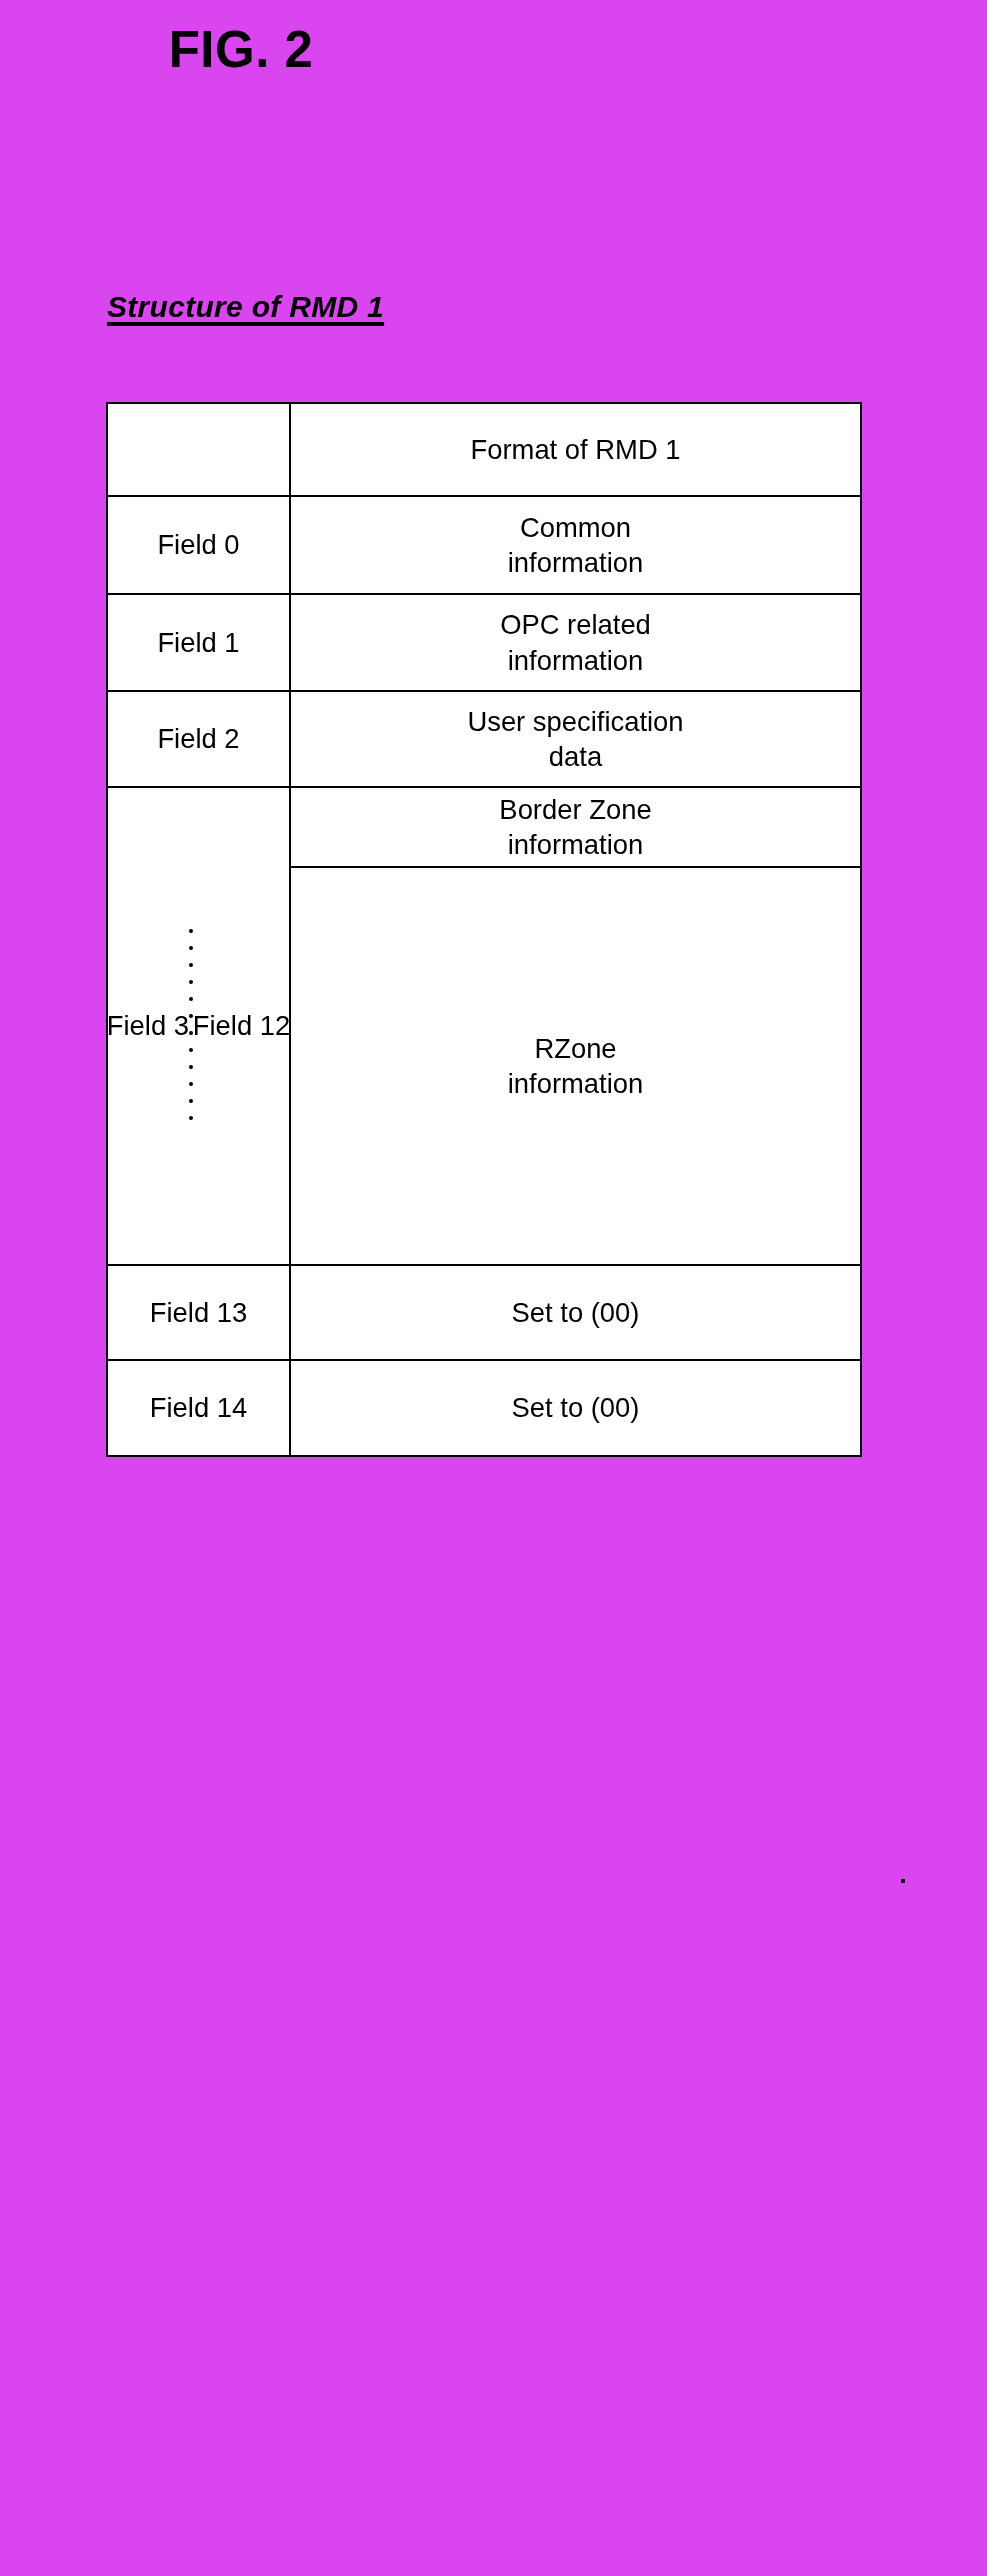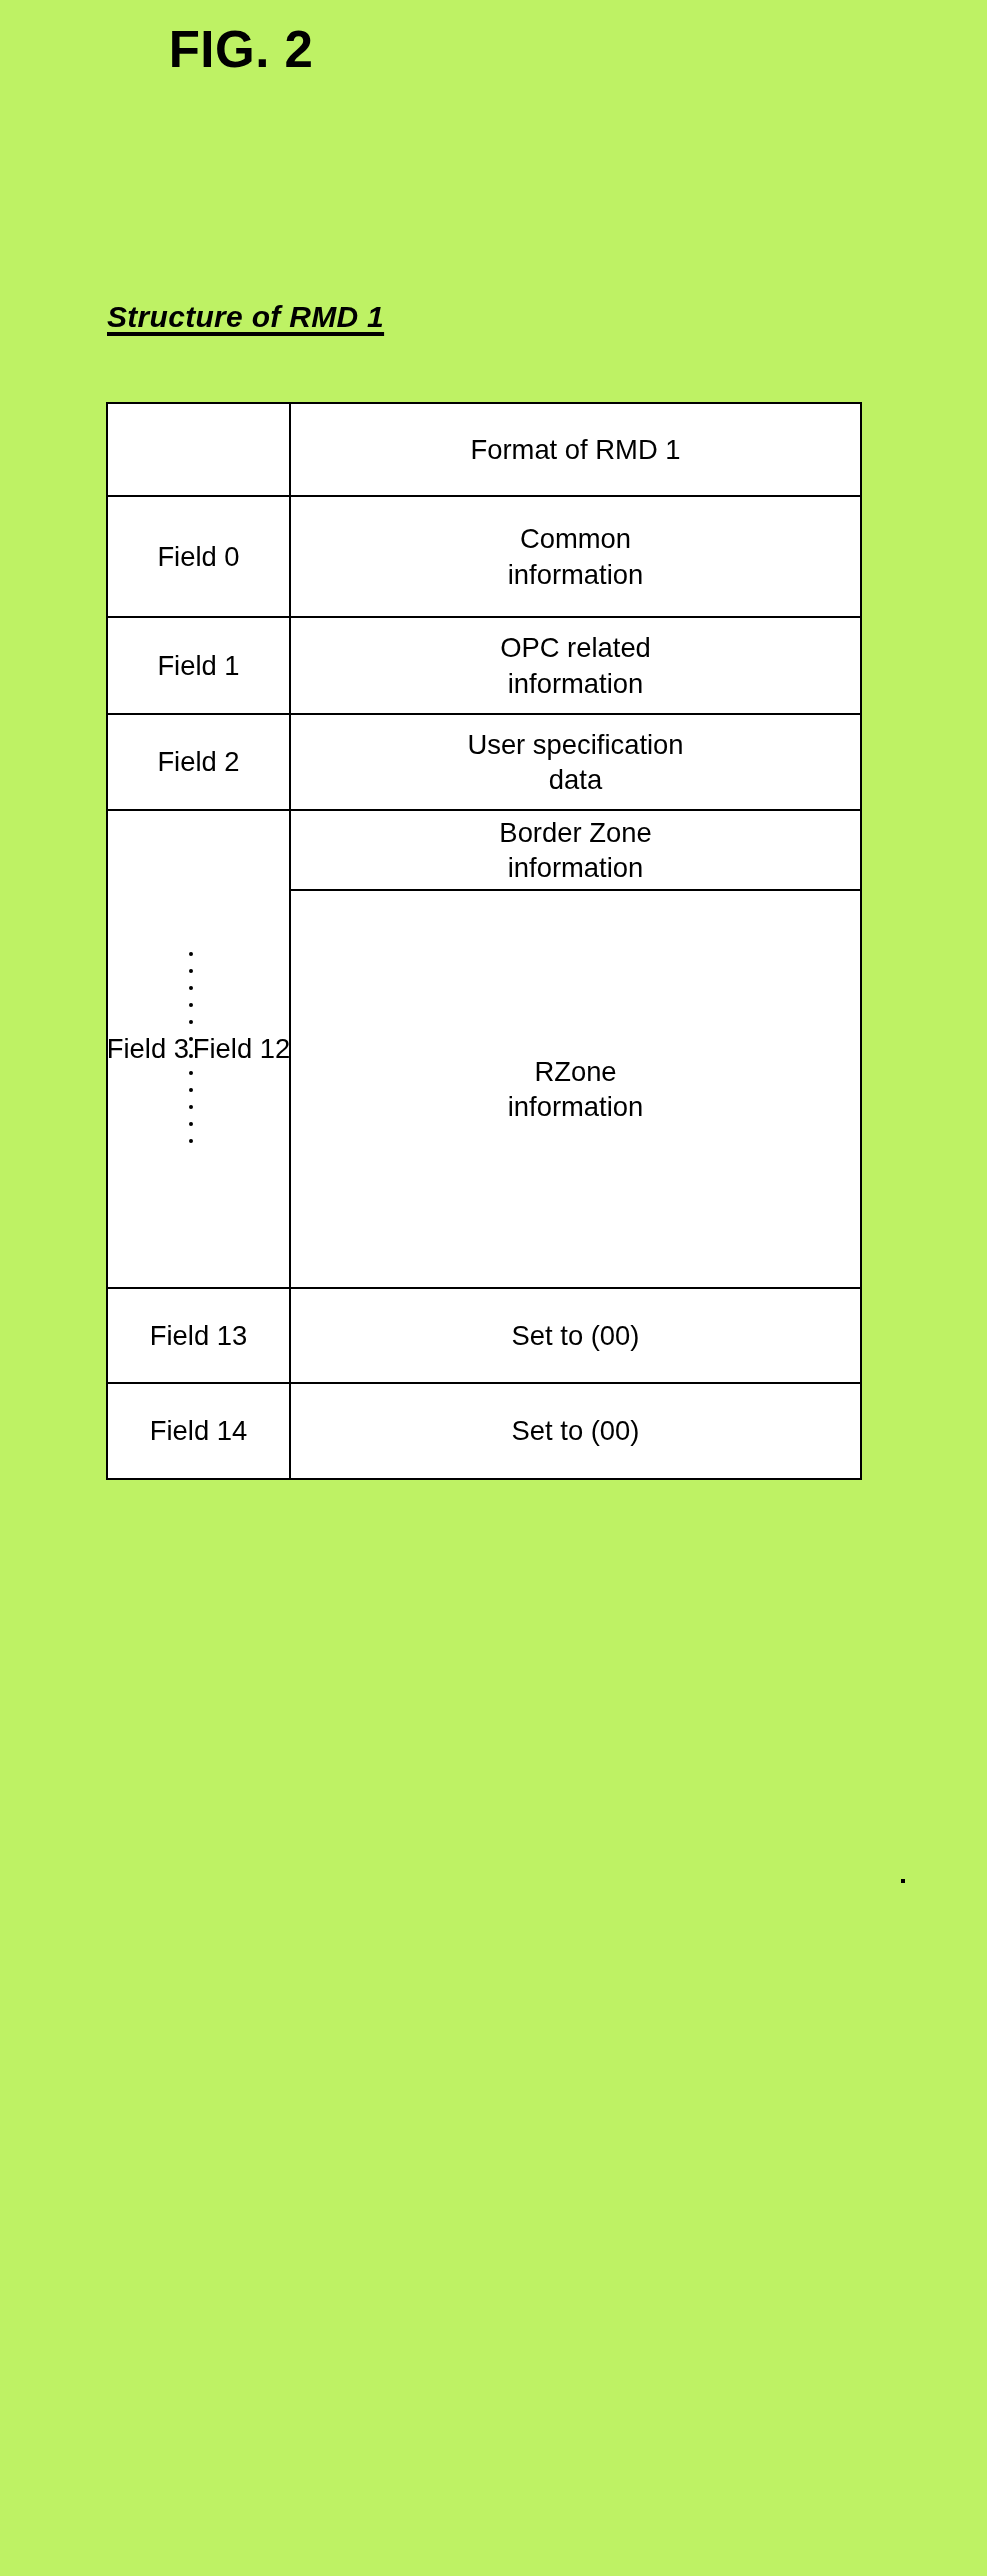--- a/index.html
+++ b/index.html
@@ -11,21 +11,21 @@
   body {
     font-family: "Liberation Sans", sans-serif;
     color: #000000;
     -webkit-font-smoothing: none;
   }
 
   #page {
     position: relative;
     width: 988px;
     height: 2576px;
-    background: #bef264;
+    background: #d946ef;
     overflow: hidden;
   }
 
   
   .fig-header {
     position: absolute;
     left: 0;
     top: 23px;
     width: 482px;
     text-align: center;
@@ -42,21 +42,21 @@
     font-weight: bold;
     line-height: 1.1;
     margin-top: 1.9px;
     white-space: nowrap;
   }
 
   
   .section-caption {
     position: absolute;
     left: 107px;
-    top: 300px;
+    top: 290px;
     font-size: 30px;
     font-weight: bold;
     font-style: italic;
     text-decoration: underline;
     text-underline-offset: 4.7px;
     text-decoration-thickness: 3.8px;
     letter-spacing: 0.3px;
     white-space: nowrap;
   }
 
@@ -81,21 +81,21 @@
   .col-label  { width: 183px; }
   .col-value  { width: 571px; }
 
   .cell-text {
     display: block;
     white-space: pre-line;
   }
 
   
   .r-format   { height: 93px; }
-  .r-field0   { height: 121px; }
+  .r-field0   { height: 98px; }
   .r-field1   { height: 97px; }
   .r-field2   { height: 96px; }
   .r-border   { height: 80px; }
   .r-rzone    { height: 398px; margin-left: 32px; }
   .r-field13  { height: 95px; border-radius: 24px; }
   .r-field14  { height: 96px; }
 
   
   .field-range {
     position: relative;

